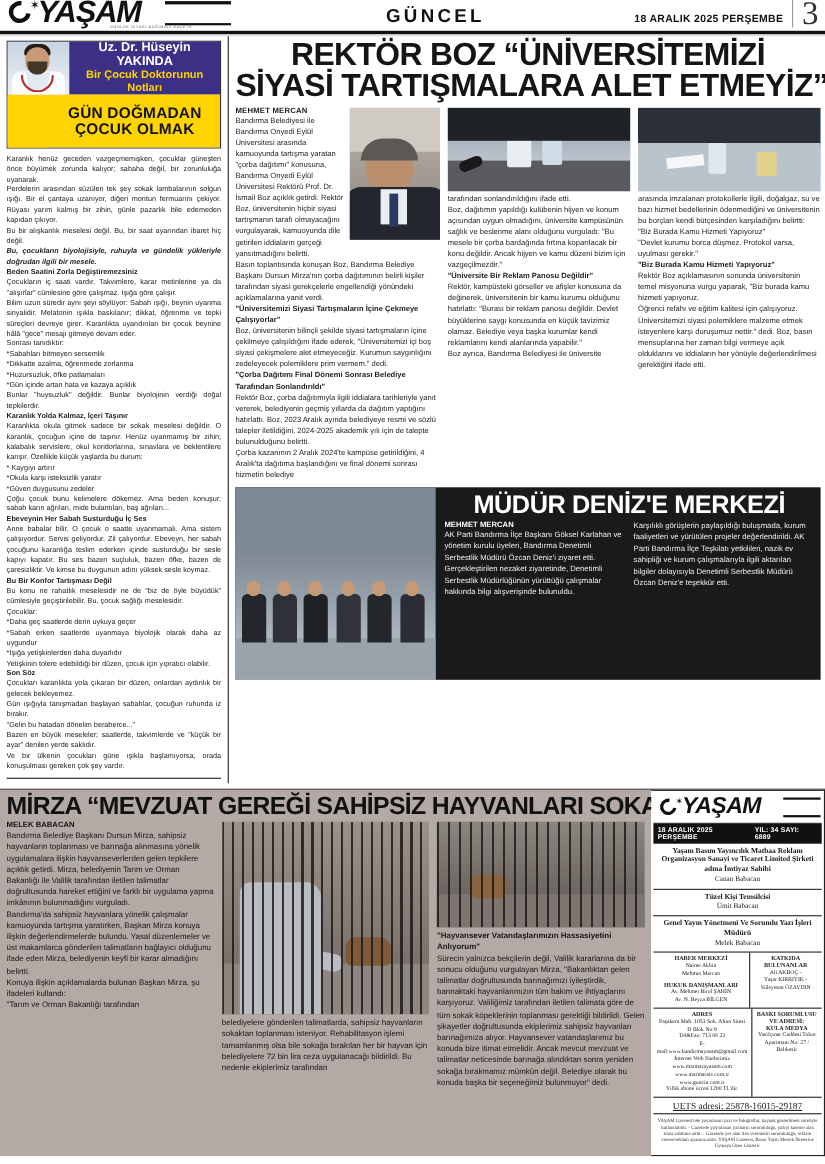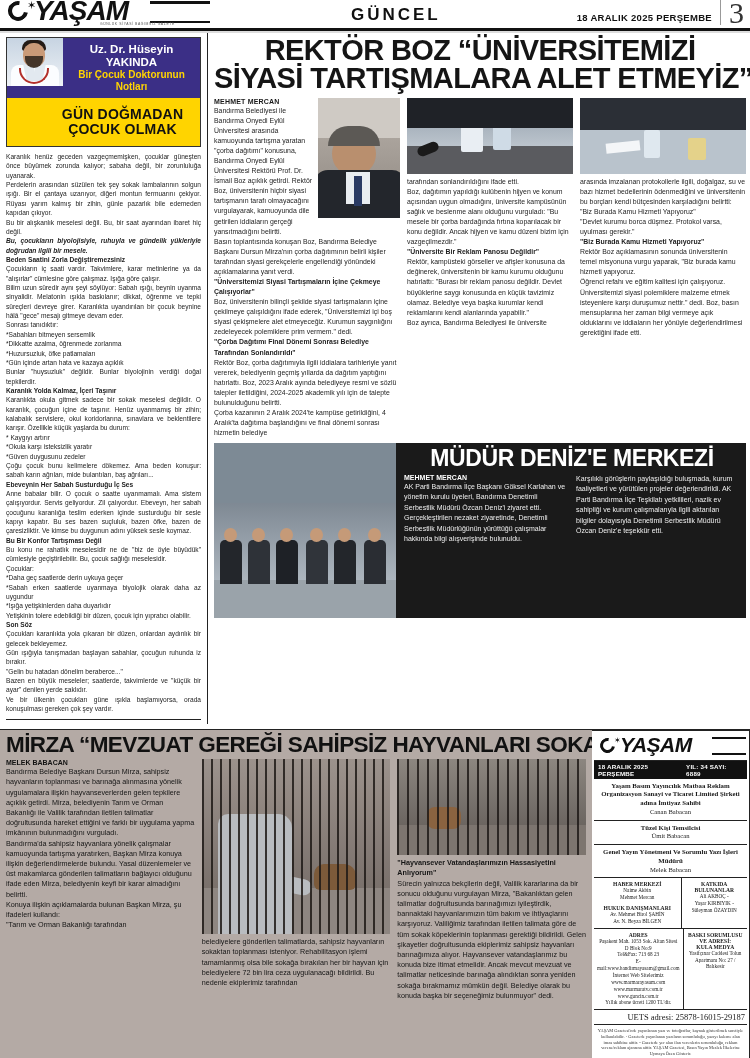--- a/index.html
+++ b/index.html
@@ -53,21 +53,21 @@
   }
   .under-rule { height:3px; background:#ddd; border-top:1px solid #111; }
 
   
   .body-grid { display:flex; width:750px; }
   .col-left { width:208px; padding:4px 6px 0 6px; border-right:1px solid #222; }
   .col-right { width:542px; padding:0 4px 0 6px; }
 
   
   .doc-box { border:1px solid #333; margin-bottom:5px; position:relative; }
-  .doc-top { display:flex; background:#3b2f86; height:60px; }
+  .doc-top { display:flex; background:#3b2f86; height:48px; }
   .doc-photo {
     width:56px; height:48px; position:relative; overflow:hidden;
     background:linear-gradient(#c7d4e2,#eef2f6);
   }
   .doc-photo .head { position:absolute; left:16px; top:5px; width:22px; height:24px; border-radius:48% 48% 44% 44%; background:#c99a78; }
   .doc-photo .hair { position:absolute; left:15px; top:2px; width:24px; height:11px; border-radius:12px 12px 4px 4px; background:#241b15; }
   .doc-photo .beard { position:absolute; left:18px; top:18px; width:18px; height:12px; border-radius:0 0 10px 10px; background:#2d231b; opacity:.85;}
   .doc-photo .coat { position:absolute; left:4px; top:27px; width:48px; height:24px; background:#fbfdff; border-radius:8px 8px 0 0; }
   .doc-photo .collarL { position:absolute; left:18px; top:27px; width:10px; height:16px; background:#e2e9f0; transform:skewX(12deg); }
   .doc-photo .collarR { position:absolute; left:27px; top:27px; width:10px; height:16px; background:#e2e9f0; transform:skewX(-12deg); }
@@ -172,22 +172,22 @@
   .imp-sec { border-bottom:1px solid #222; padding:3px 3px; text-align:center; }
   .imp-sec:last-child { border-bottom:none; }
   .imp-h { font-size:6.8px; font-weight:bold; font-family:"Liberation Serif", serif; line-height:1.3; }
   .imp-n { font-size:6.6px; font-family:"Liberation Serif", serif; line-height:1.3; }
   .imp-split { display:flex; border-bottom:1px solid #222; }
   .imp-split > div { padding:3px; text-align:center; }
   .imp-split .l { flex:1.15; border-right:1px solid #222; }
   .imp-split .r { flex:.85; }
   .imp-small { font-size:5.2px; font-family:"Liberation Serif", serif; line-height:1.32; }
   .imp-small-h { font-size:5.6px; font-weight:bold; font-family:"Liberation Serif", serif; }
-  .imp-uets { text-align:right; font-size:8.5px; padding:2px; border-bottom:1px solid #222;
-    font-family:"Liberation Serif", serif; }
+  .imp-uets { text-align:center; font-size:8.5px; padding:2px; border-bottom:1px solid #222;
+    font-family:"Liberation Serif", serif;text-decoration:underline; }
   .imp-foot { font-size:4.4px; line-height:1.3; text-align:center; padding:3px 3px;
     font-family:"Liberation Serif", serif; color:#333; }
 </style>
 </head>
 <body>
 
 <div class="page">
 
   <div class="masthead">
     <div class="logo-wrap">

